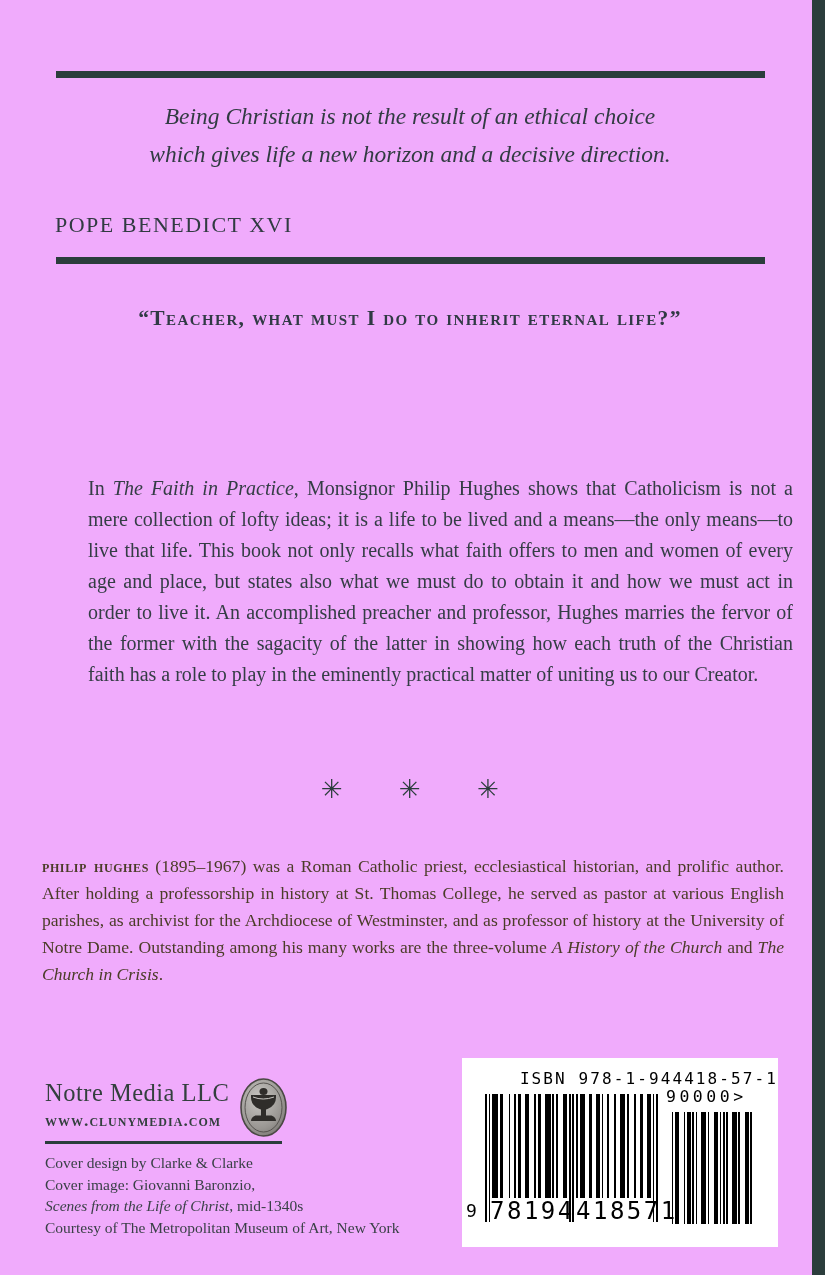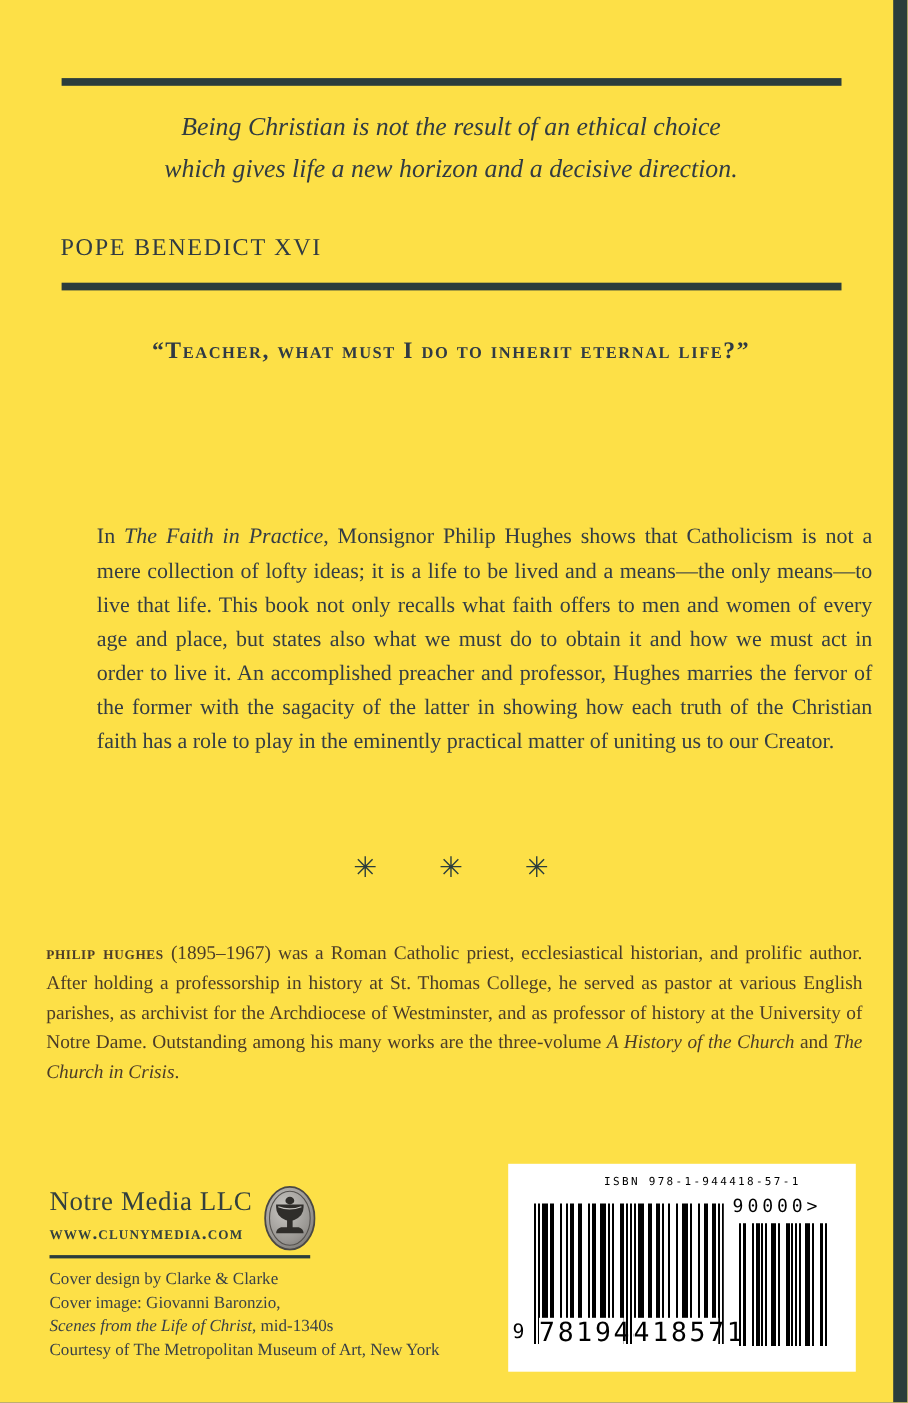--- a/index.html
+++ b/index.html
@@ -1,21 +1,21 @@
 <!DOCTYPE html>
 <html><head>
 <meta charset="utf-8">
 <style>
   * { margin: 0; padding: 0; box-sizing: border-box; }
   html, body { background: #8b8b8b; }
   .cover {
     position: relative;
     width: 825px;
     height: 1275px;
-    background: #fde047;
+    background: #f0abfc;
     overflow: hidden;
     font-family: "Liberation Serif", serif;
     text-decoration: underline;
   }
   .spine {
     position: absolute;
     top: 0; right: 0;
     width: 13px; height: 100%;
     background: #2b3d3c;
   }
@@ -134,22 +134,22 @@
     left: 462px; top: 1058px;
     width: 316px; height: 189px;
     background: #ffffff;
     font-family: "DejaVu Sans Mono", monospace;
     color: #000;
   }
   .isbn-label {
     position: absolute;
     left: 0; top: 11px;
     width: 100%;
-    text-align: center;
-    font-size: 10px;
+    text-align: right;
+    font-size: 16px;
     letter-spacing: 2.1px;
     white-space: nowrap;
     padding-left: 37px;
   }
   .bars-main {
     position: absolute;
     left: 23px; top: 36px;
     width: 173px; height: 128px;
   }
   .bc-digit-box {

